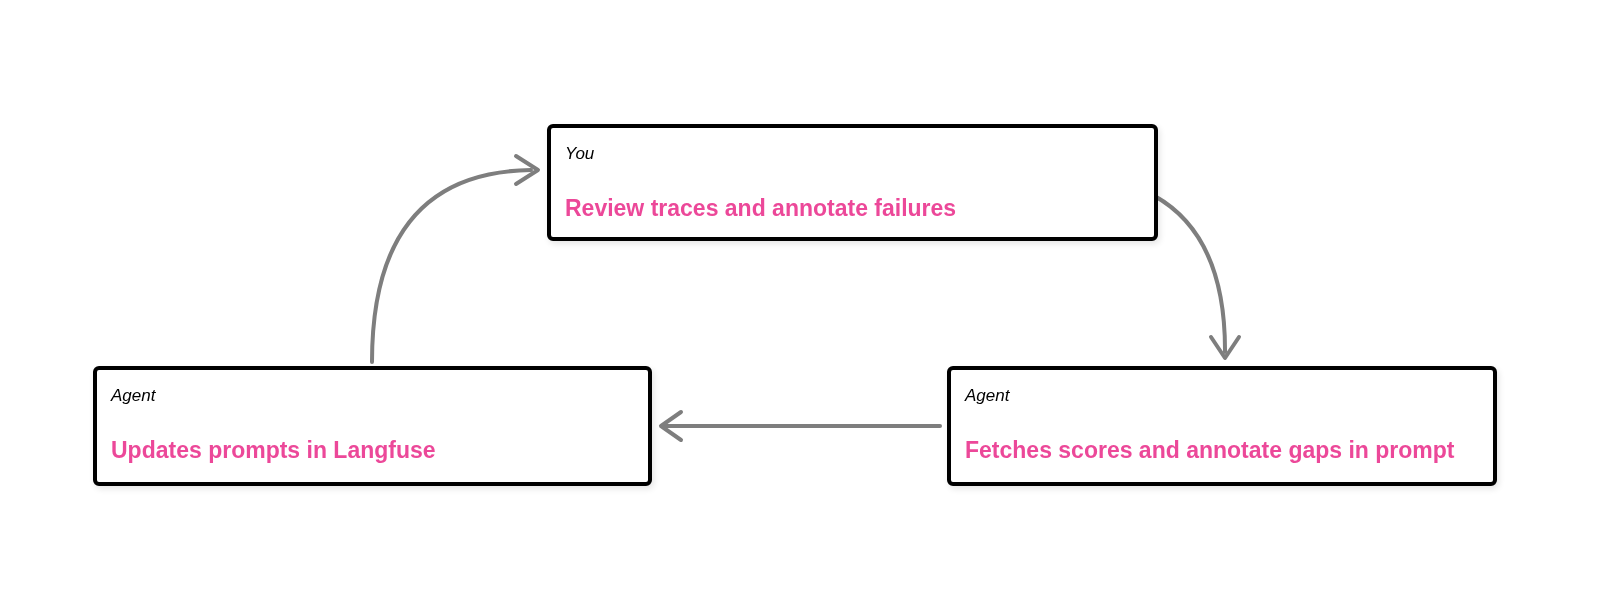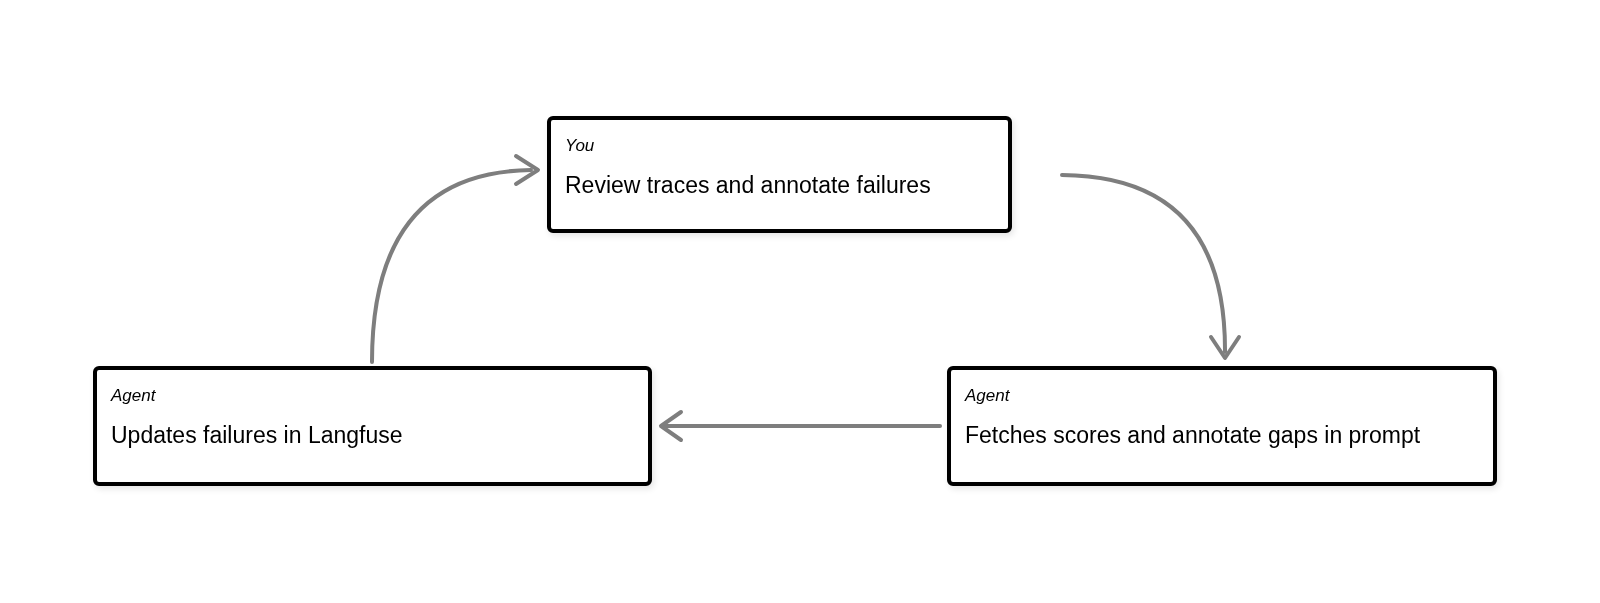--- a/index.html
+++ b/index.html
@@ -32,36 +32,36 @@
   }
   .node {
     position: absolute;
     box-sizing: border-box;
     background: #ffffff;
     border: 4px solid #000000;
     border-radius: 6px;
     padding: 15px 14px;
     box-shadow: 2px 3px 6px rgba(0,0,0,0.10);
   }
-  .node-review  { left: 547px; top: 116px; width: 465px; height: 117px; }
+  .node-review  { left: 547px; top: 124px; width: 611px; height: 117px; }
   .node-update  { left:  93px; top: 366px; width: 559px; height: 120px; }
   .node-fetch   { left: 947px; top: 366px; width: 550px; height: 120px; }
   .actor {
     font-style: italic;
     font-weight: 400;
     font-size: 17px;
     line-height: 22px;
     color: #000000;
   }
   .action {
-    margin-top: 15px;
-    font-weight: 400;
+    margin-top: 30px;
+    font-weight: 700;
     font-size: 23px;
     line-height: 26px;
-    color: #000000;
+    color: #ec4899;
     white-space: nowrap;
   }
 </style>
 </head>
 <body>
 
 <div class="stage">
 
   <svg class="arrows-layer" viewBox="0 0 1600 603" xmlns="http://www.w3.org/2000/svg">
 
@@ -75,21 +75,21 @@
     <path class="arrow" d="M 681 412 L 661 426 L 681 440" stroke="#7e7e7e"></path>
   </svg>
 
   <div class="node node-review">
     <div class="actor">You</div>
     <div class="action">Review traces and annotate failures</div>
   </div>
 
   <div class="node node-update">
     <div class="actor">Agent</div>
-    <div class="action">Updates failures in Langfuse</div>
+    <div class="action">Updates prompts in Langfuse</div>
   </div>
 
   <div class="node node-fetch">
     <div class="actor">Agent</div>
     <div class="action">Fetches scores and annotate gaps in prompt</div>
   </div>
 
 </div>
 
 </body></html>

